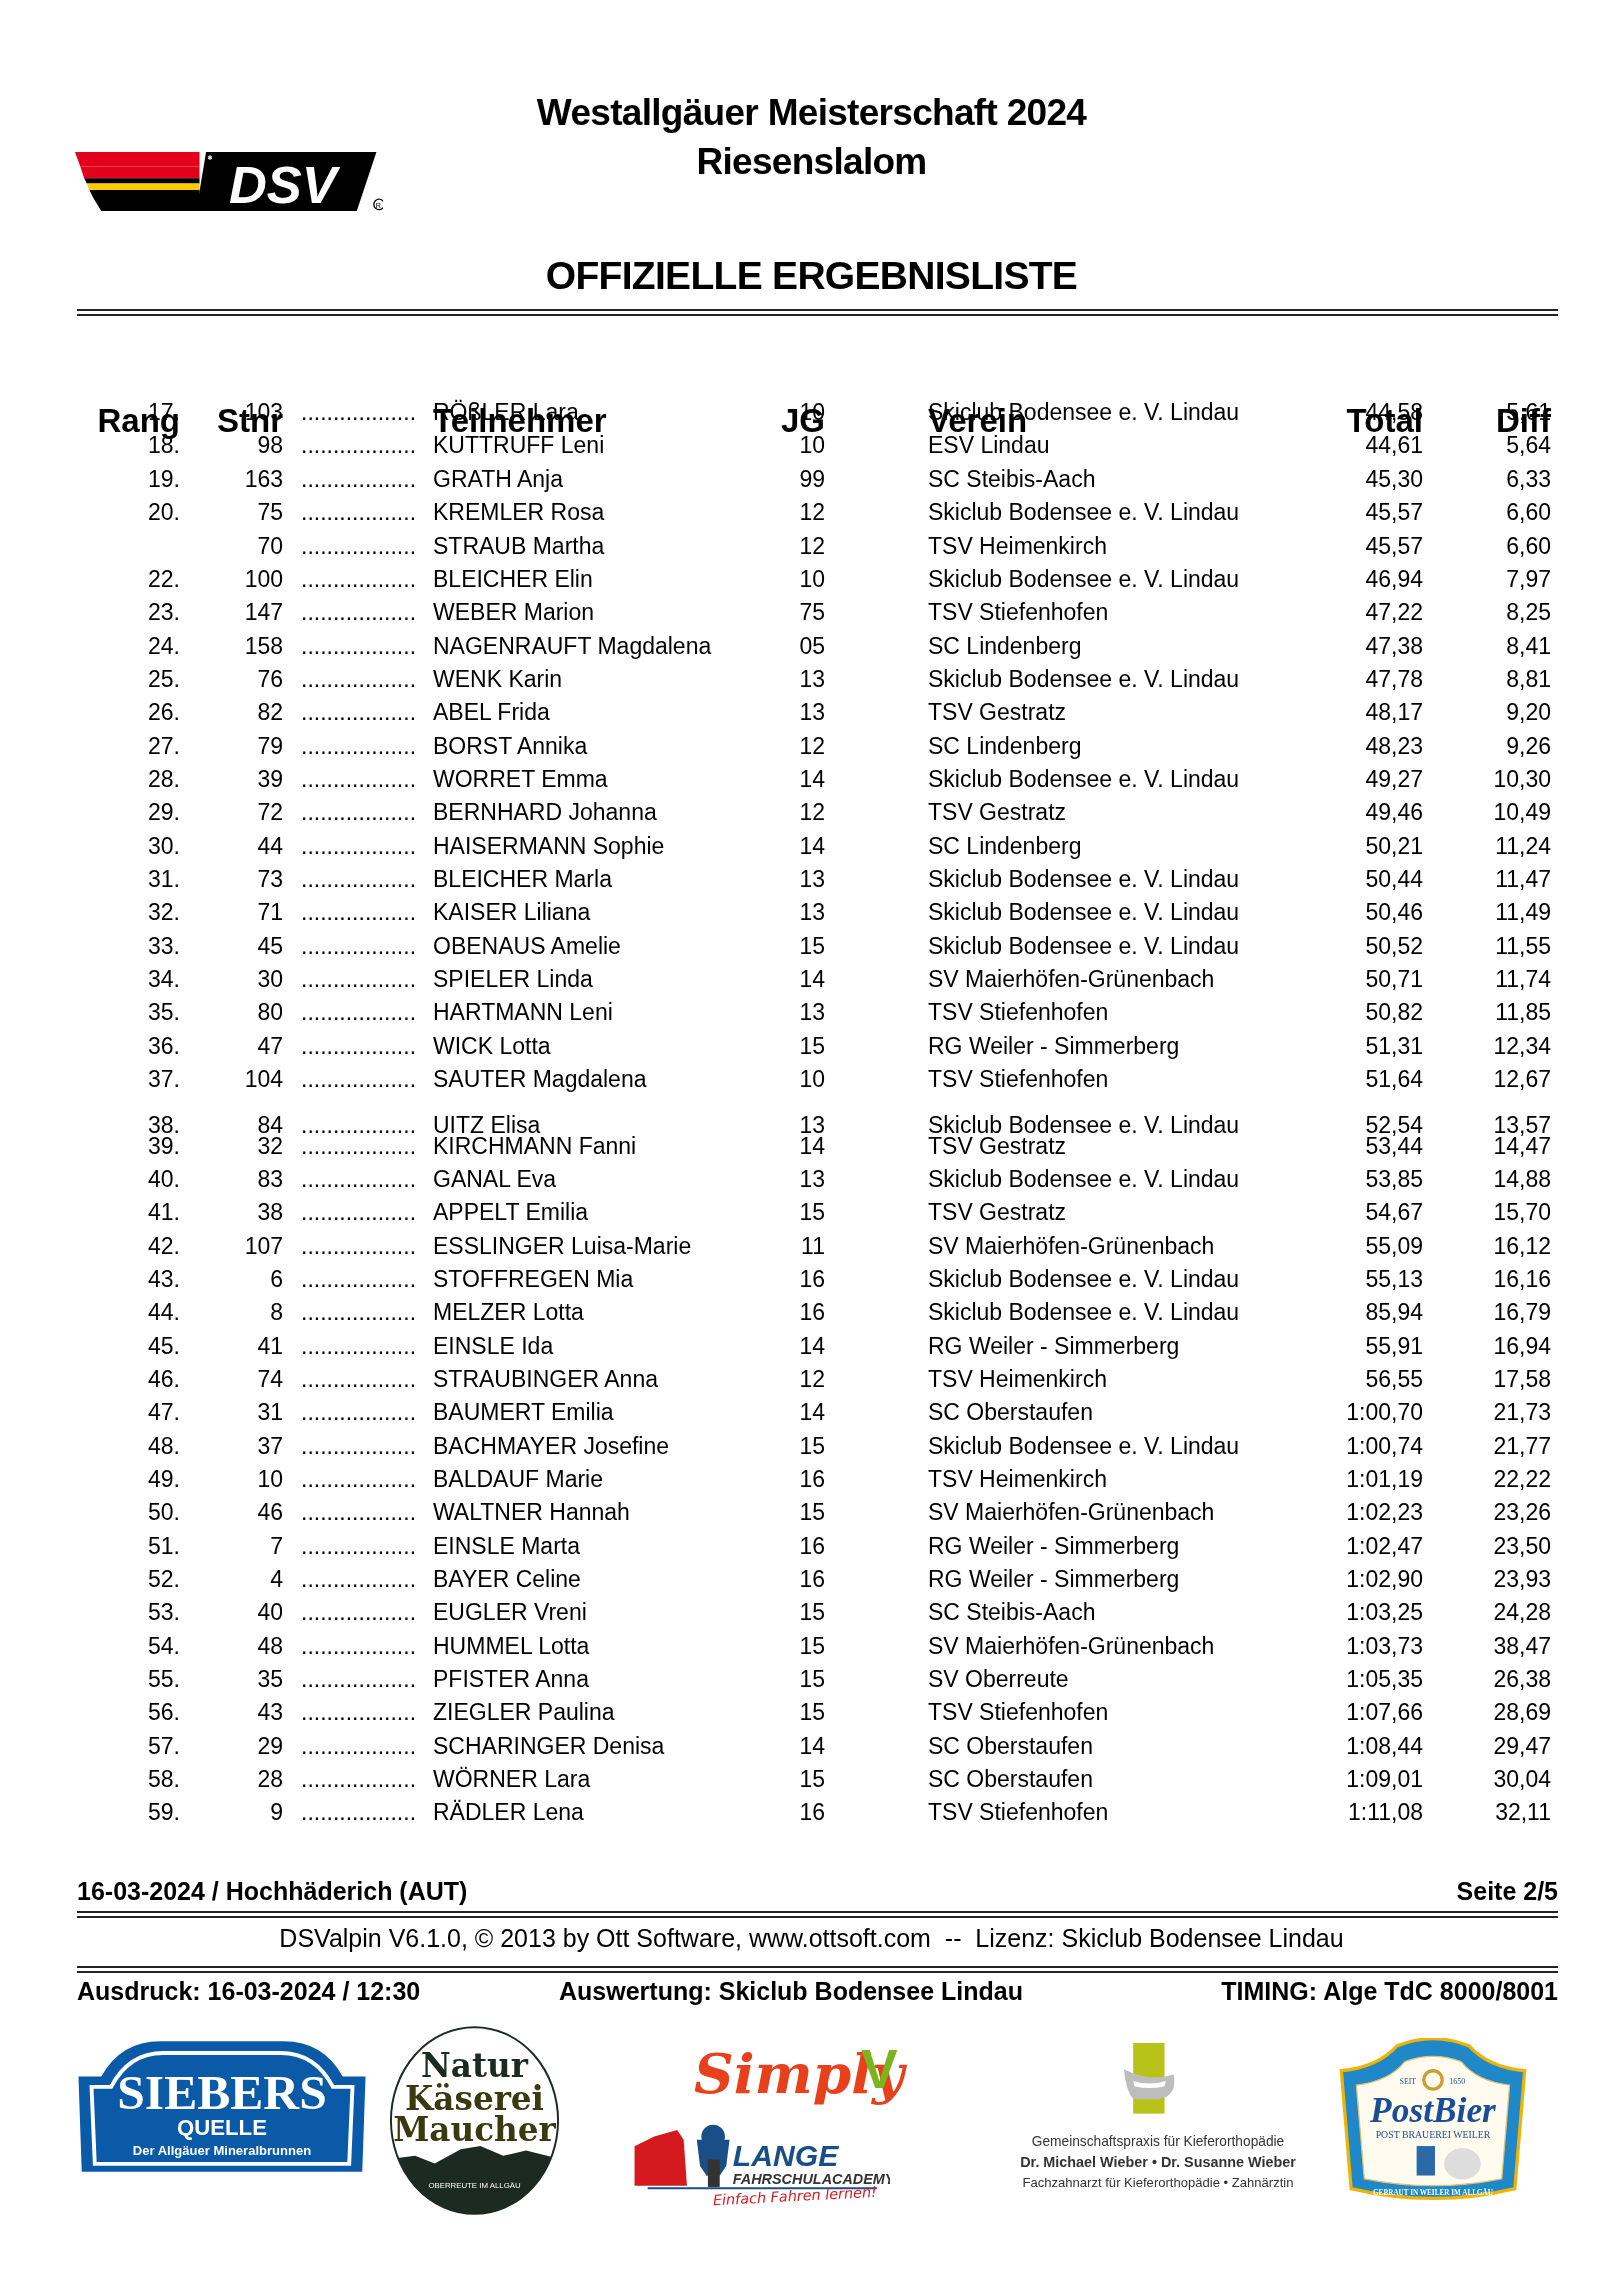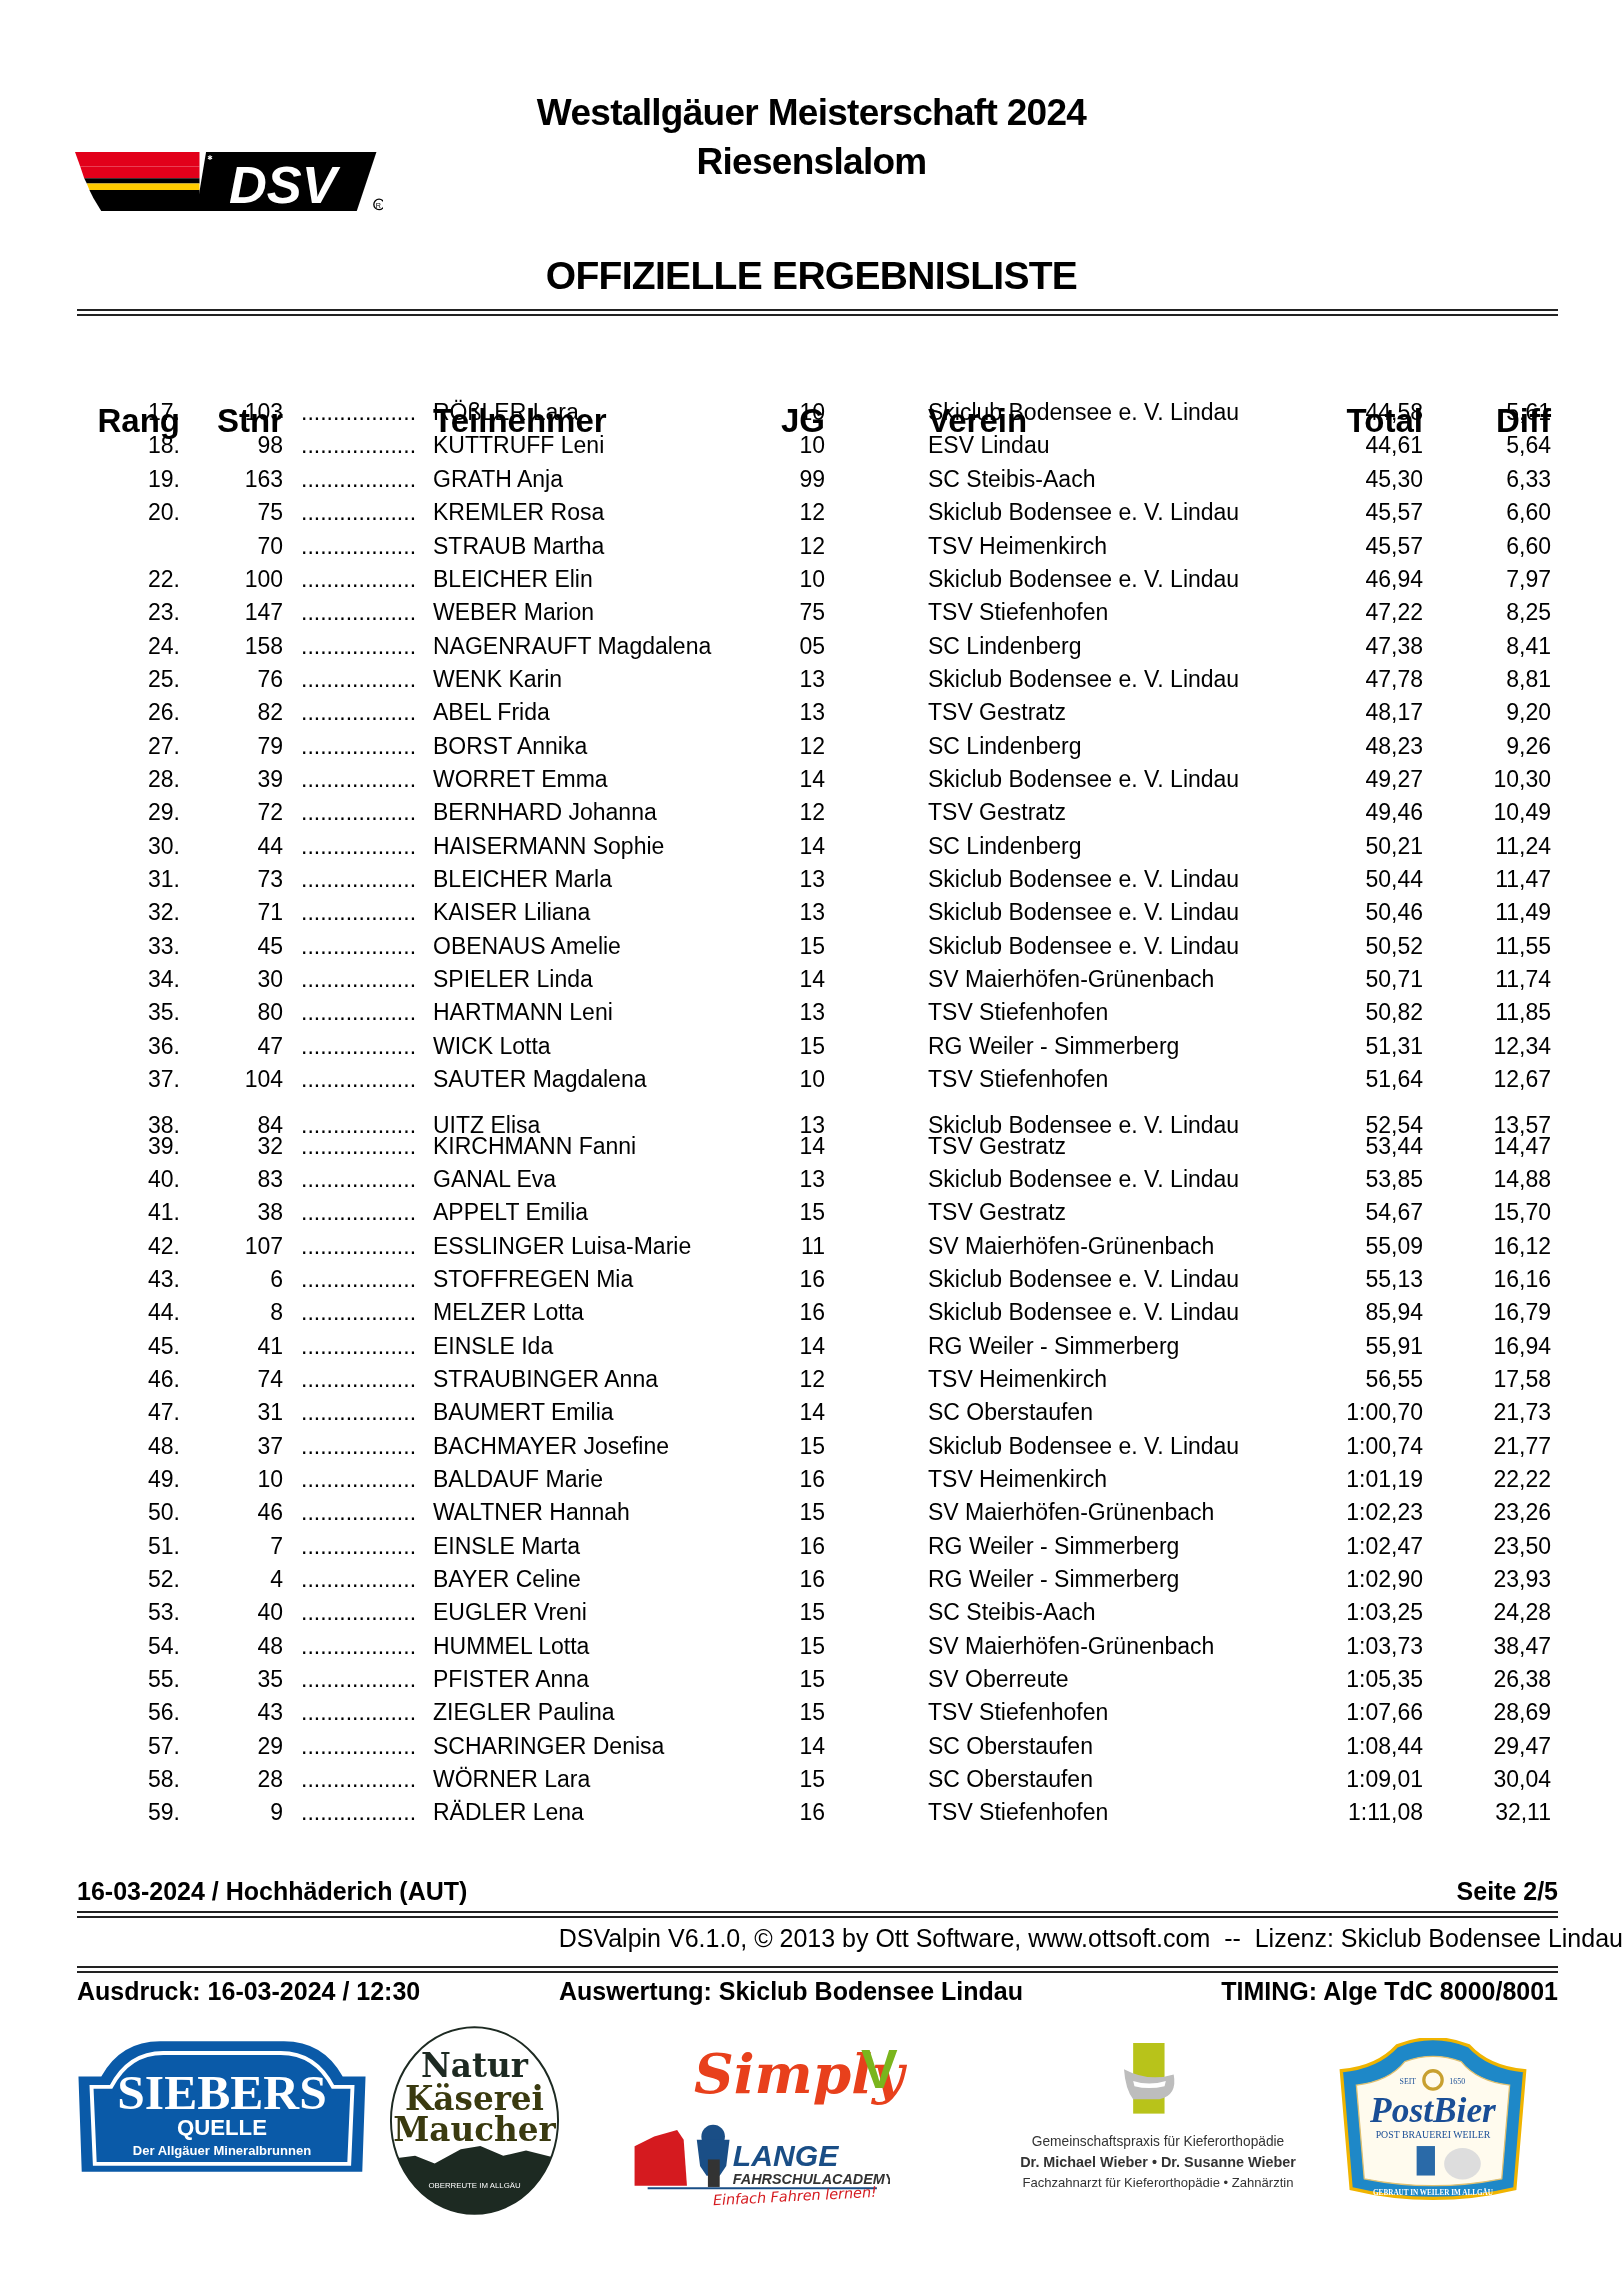--- a/index.html
+++ b/index.html
@@ -512,21 +512,21 @@
       <span class="c-jg">16</span>
       <span class="c-club">TSV Stiefenhofen</span>
       <span class="c-tot">1:11,08</span>
       <span class="c-diff">32,11</span>
     </div>
   </div>
 
 <div class="abs foot-bold" id="foot-date">16-03-2024 / Hochhäderich (AUT)</div>
 <div class="abs foot-bold" id="foot-page">Seite 2/5</div>
 <div class="abs dbl" id="rule-f1"></div>
-<div class="abs" id="foot-soft" style="white-space:pre;text-align:right;">DSValpin V6.1.0, © 2013 by Ott Software, www.ottsoft.com  --  Lizenz: Skiclub Bodensee Lindau</div>
+<div class="abs" id="foot-soft" style="white-space:pre;">DSValpin V6.1.0, © 2013 by Ott Software, www.ottsoft.com  --  Lizenz: Skiclub Bodensee Lindau</div>
 <div class="abs dbl" id="rule-f2"></div>
 <div class="abs foot-bold" id="foot-print">Ausdruck: 16-03-2024 / 12:30</div>
 <div class="abs foot-bold" id="foot-eval">Auswertung: Skiclub Bodensee Lindau</div>
 <div class="abs foot-bold" id="foot-timing">TIMING: Alge TdC 8000/8001</div>
 
 <div class="sponsor" id="sp-siebers">
   <svg width="294" height="137" viewBox="0 0 450 210">
     <path d="M5,62 L40,62 Q70,8 130,8 L320,8 Q380,8 410,62 L445,62 L440,208 L10,208 Z" fill="#0a5aa8"></path>
     <path d="M25,78 L55,78 Q82,26 135,26 L315,26 Q368,26 395,78 L425,78 L420,196 L30,196 Z" fill="none" stroke="#fff" stroke-width="6"></path>
     <text x="225" y="112" text-anchor="middle" font-size="76" font-weight="bold" fill="#fff" font-family="Liberation Serif, serif">SIEBERS</text>

